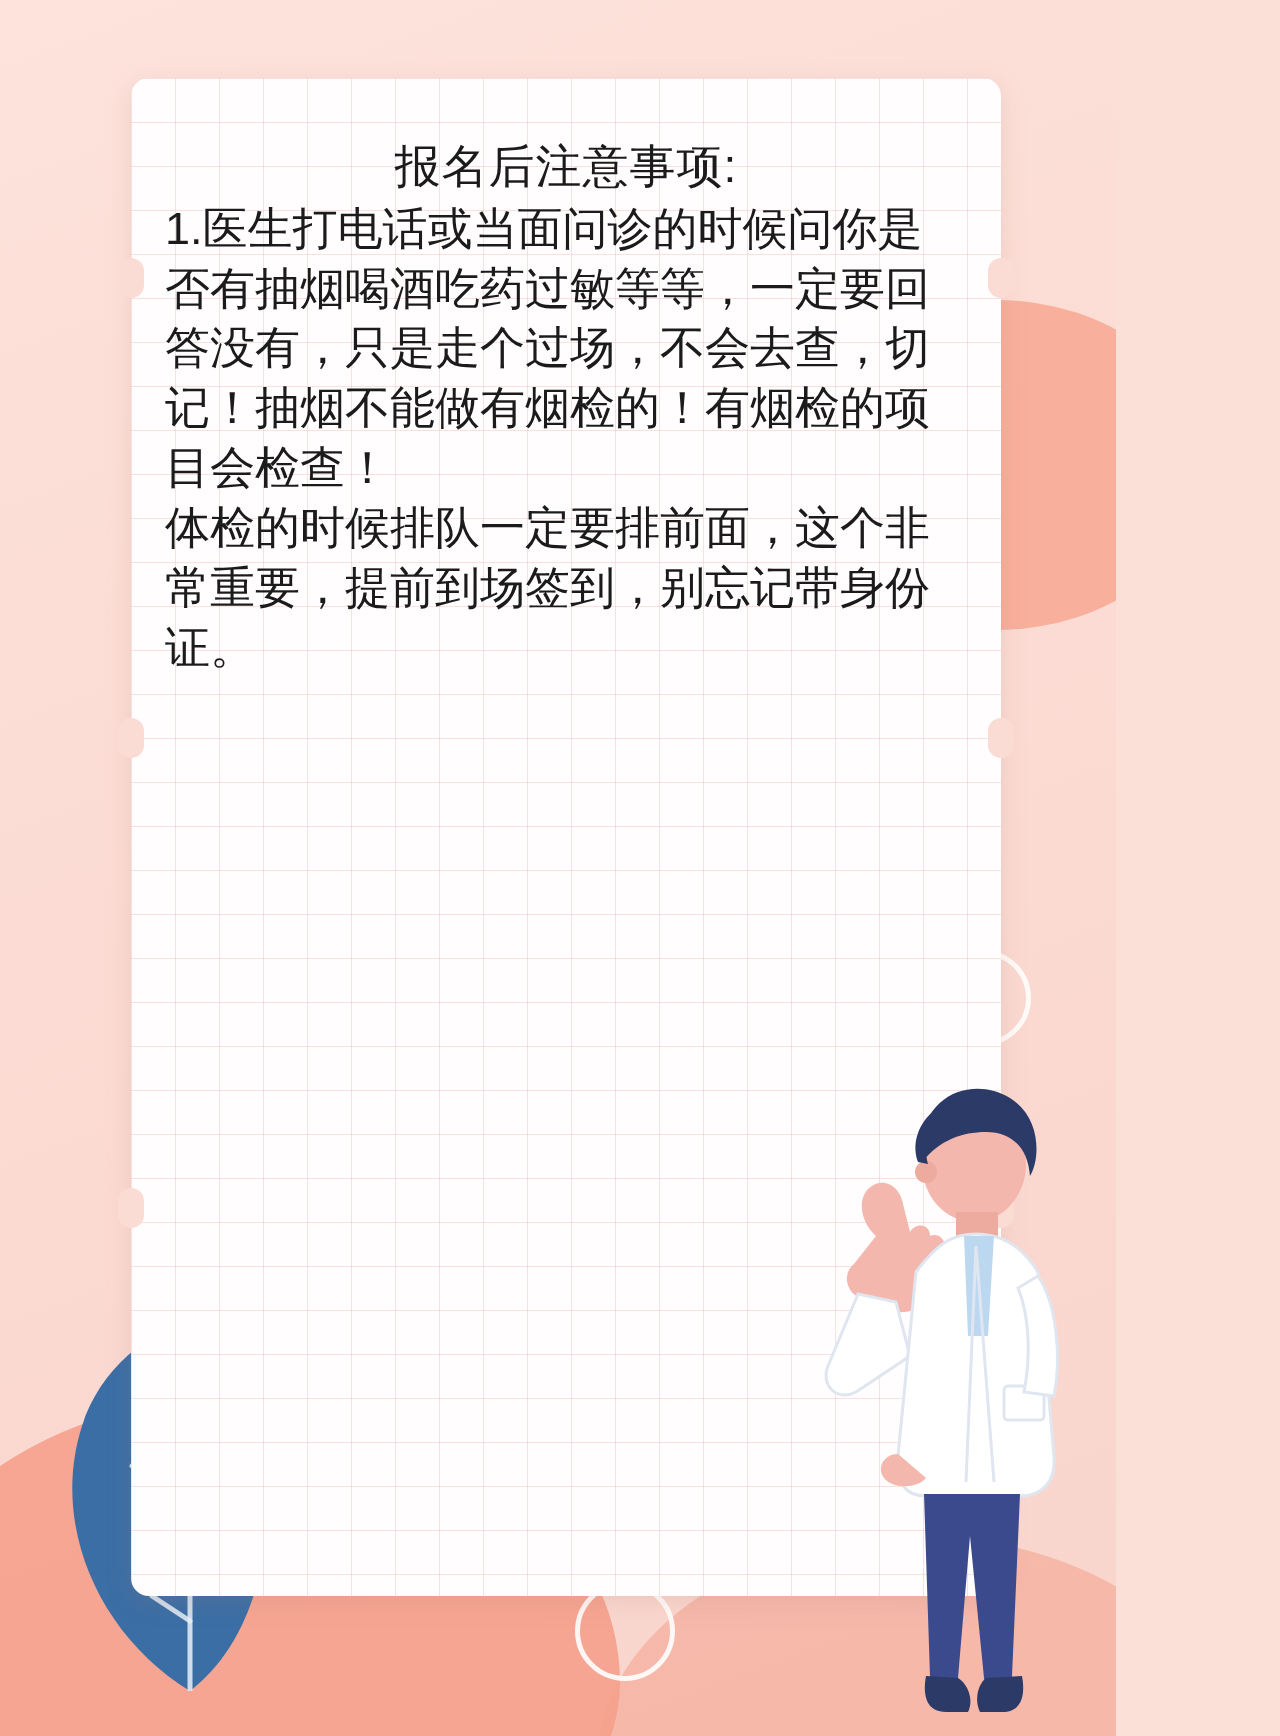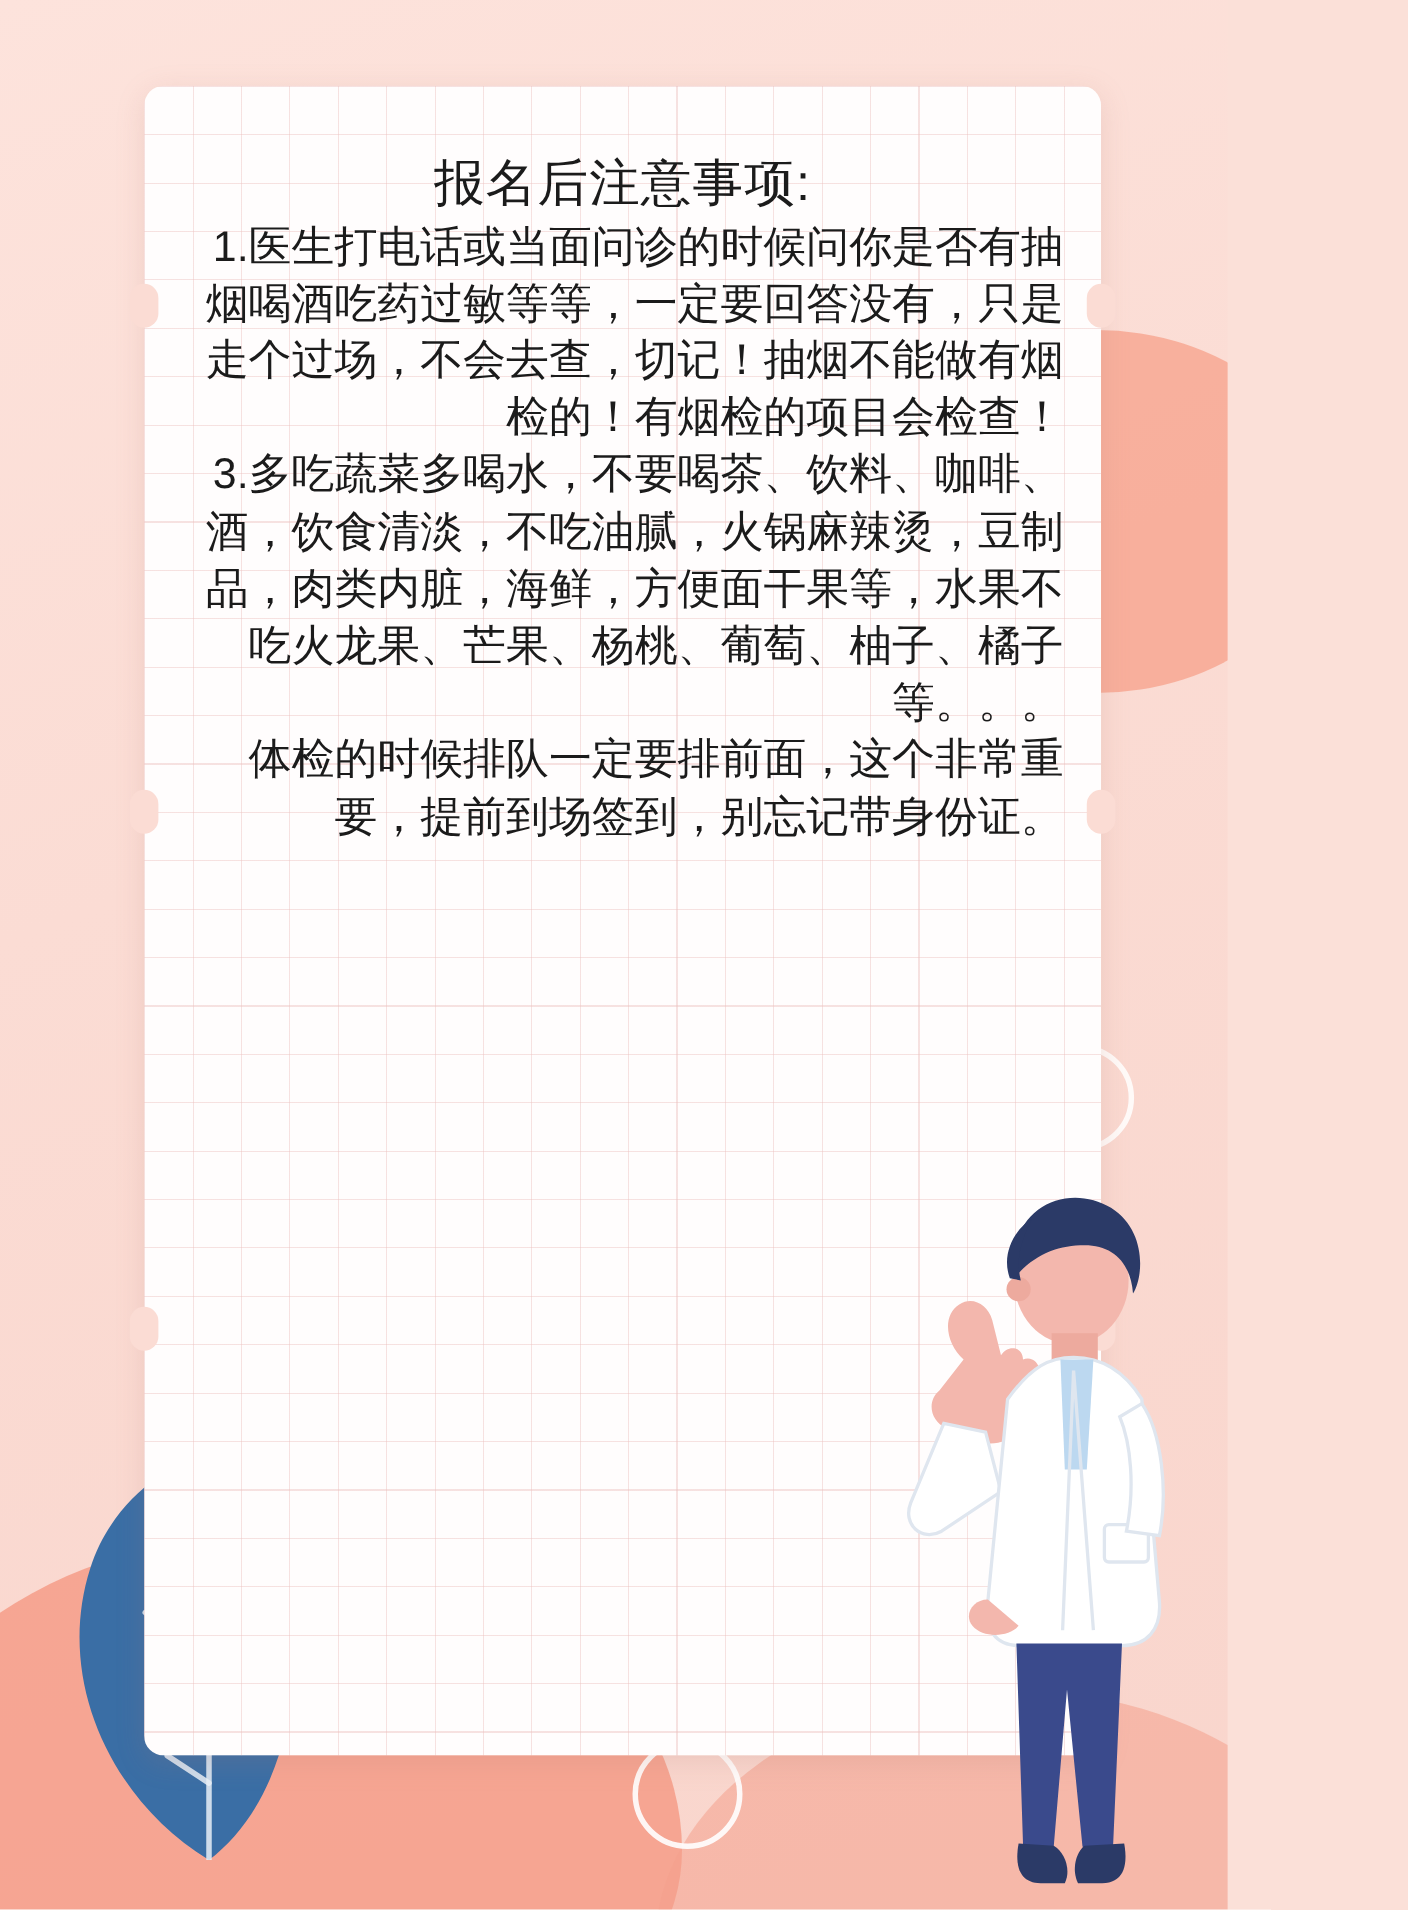--- a/index.html
+++ b/index.html
@@ -123,22 +123,22 @@
     font-size: 46px;
     line-height: 1.32;
     color: #1b1b1b;
     font-weight: 400;
     letter-spacing: 1px;
     margin: 0 0 2px 0;
     font-family: "Liberation Sans", sans-serif;
   }
 
   .note-para {
-    text-align: right;
-    font-size: 39px;
+    text-align: left;
+    font-size: 45px;
     line-height: 1.33;
     color: #1b1b1b;
     margin: 0;
     letter-spacing: 0px;
     font-family: "Liberation Sans", sans-serif;
     word-break: break-all;
   }
 
   
   .doctor {
@@ -173,21 +173,20 @@
     <div class="notch left n1"></div>
     <div class="notch left n2"></div>
     <div class="notch left n3"></div>
     <div class="notch right n1"></div>
     <div class="notch right n2"></div>
     <div class="notch right n3"></div>
 
     <div class="note-inner">
       <h1 class="note-title">报名后注意事项:</h1>
       <p class="note-para">1.医生打电话或当面问诊的时候问你是否有抽烟喝酒吃药过敏等等，一定要回答没有，只是走个过场，不会去查，切记！抽烟不能做有烟检的！有烟检的项目会检查！</p>
-      <p class="note-para">3.多吃蔬菜多喝水，不要喝茶、饮料、咖啡、酒，饮食清淡，不吃油腻，火锅麻辣烫，豆制品，肉类内脏，海鲜，方便面干果等，水果不吃火龙果、芒果、杨桃、葡萄、柚子、橘子等。。。</p>
       <p class="note-para">体检的时候排队一定要排前面，这个非常重要，提前到场签到，别忘记带身份证。</p>
     </div>
   </div>
 
   <div class="doctor">
     <svg width="300" height="700" viewBox="0 0 300 700" xmlns="http://www.w3.org/2000/svg">
 
       <path d="M78 200 C 62 186, 58 160, 74 150 C 86 142, 100 150, 104 164
                L112 196 C 118 186, 132 188, 132 200 C 140 196, 150 204, 146 216
                L140 244 C 134 268, 112 282, 90 274 L62 262 C 48 256, 44 238, 56 228 Z" fill="#f3b7ad"></path>

